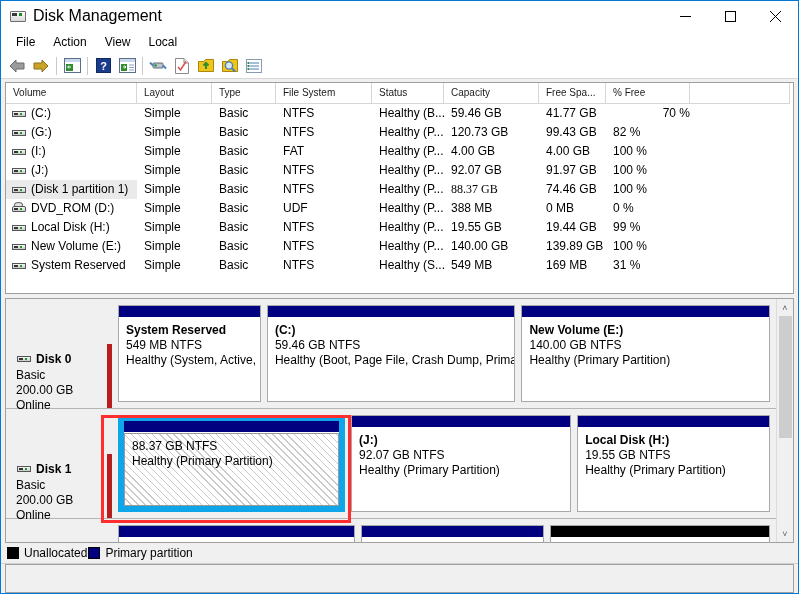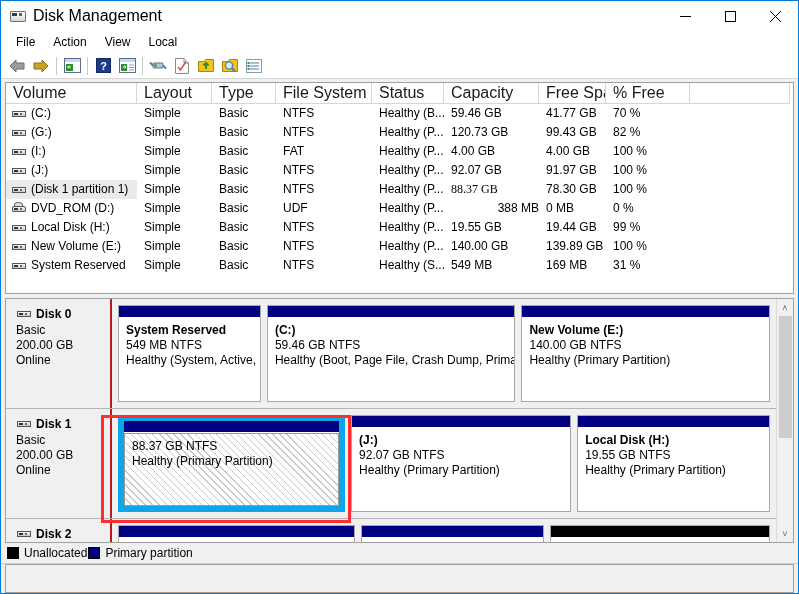--- a/index.html
+++ b/index.html
@@ -112,21 +112,21 @@
     flex-direction: column;
     overflow: hidden;
   }
   .lv-header {
     display: flex;
     height: 21px;
     flex: 0 0 21px;
     background: #ffffff;
   }
   .lv-header .hcell {
-    font-size: 16px;
+    font-size: 10px;
     color: #1a1a1a;
     padding-left: 7px;
     line-height: 20px;
     border-right: 1px solid #d6d6d6;
     border-bottom: 1px solid #d6d6d6;
     background: #ffffff;
     overflow: hidden;
     white-space: nowrap;
   }
   .lv-body { flex: 1; overflow: hidden; }
@@ -199,24 +199,25 @@
   .disk-row {
     display: flex;
     flex: 0 0 110px;
     border-bottom: 1px solid #b5b5b5;
     background: #f0f0f0;
     min-height: 0;
   }
   .disk-info {
     flex: 0 0 106px;
     background: #f0f0f0;
-    border-right: 2px solid #b91c1c;
+    border-right: 5px solid #b91c1c;
     padding: 8px 0 0 10px;
     font-size: 12px;
     color: #000;
+    margin-top: 45px;
   }
   .disk-info .dname {
     font-weight: bold;
     display: flex; align-items: center;
     margin-bottom: 2px;
   }
   .disk-info .dname .vol-icon { margin-right: 4px; }
   .disk-info .dline { line-height: 15px; }
   .disk-parts {
     flex: 1;
@@ -466,21 +467,21 @@
               <div class="l"></div>
             </div>
             <span class="vol-text">(C:)</span>
           </div>
           <div class="cell" style="flex: 0 0 75px;">Simple</div>
           <div class="cell" style="flex: 0 0 64px;">Basic</div>
           <div class="cell" style="flex: 0 0 96px;">NTFS</div>
           <div class="cell" style="flex: 0 0 72px;">Healthy (B...</div>
           <div class="cell" style="flex: 0 0 95px;">59.46 GB</div>
           <div class="cell" style="flex: 0 0 67px;">41.77 GB</div>
-          <div class="cell" style="flex: 0 0 84px;">70 %</div>
+          <div class="cell" style="flex: 0 0 84px; text-align: right;">70 %</div>
         </div>
         <div class="lv-row">
           <div class="cell cell-vol" style="flex: 0 0 131px;">
             <div class="vol-icon">
               <div class="b"></div>
               <div class="s"></div>
               <div class="l"></div>
             </div>
             <span class="vol-text">(G:)</span>
           </div>
@@ -533,38 +534,38 @@
               <div class="s"></div>
               <div class="l"></div>
             </div>
             <span class="vol-text">(Disk 1 partition 1)</span>
           </div>
           <div class="cell" style="flex: 0 0 75px;">Simple</div>
           <div class="cell" style="flex: 0 0 64px;">Basic</div>
           <div class="cell" style="flex: 0 0 96px;">NTFS</div>
           <div class="cell" style="flex: 0 0 72px;">Healthy (P...</div>
           <div class="cell" style="flex: 0 0 95px; font-family: Liberation Serif, serif;">88.37 GB</div>
-          <div class="cell" style="flex: 0 0 67px;">78.30 GB</div>
+          <div class="cell" style="flex: 0 0 67px;">74.46 GB</div>
           <div class="cell" style="flex: 0 0 84px;">100 %</div>
         </div>
         <div class="lv-row">
           <div class="cell cell-vol" style="flex: 0 0 131px;">
             <div class="vol-icon cd">
               <div class="disc"></div>
               <div class="b"></div>
               <div class="s"></div>
               <div class="l"></div>
             </div>
             <span class="vol-text">DVD_ROM (D:)</span>
           </div>
           <div class="cell" style="flex: 0 0 75px;">Simple</div>
           <div class="cell" style="flex: 0 0 64px;">Basic</div>
           <div class="cell" style="flex: 0 0 96px;">UDF</div>
           <div class="cell" style="flex: 0 0 72px;">Healthy (P...</div>
-          <div class="cell" style="flex: 0 0 95px; text-align: right;">388 MB</div>
+          <div class="cell" style="flex: 0 0 95px;">388 MB</div>
           <div class="cell" style="flex: 0 0 67px;">0 MB</div>
           <div class="cell" style="flex: 0 0 84px;">0 %</div>
         </div>
         <div class="lv-row">
           <div class="cell cell-vol" style="flex: 0 0 131px;">
             <div class="vol-icon">
               <div class="b"></div>
               <div class="s"></div>
               <div class="l"></div>
             </div>

